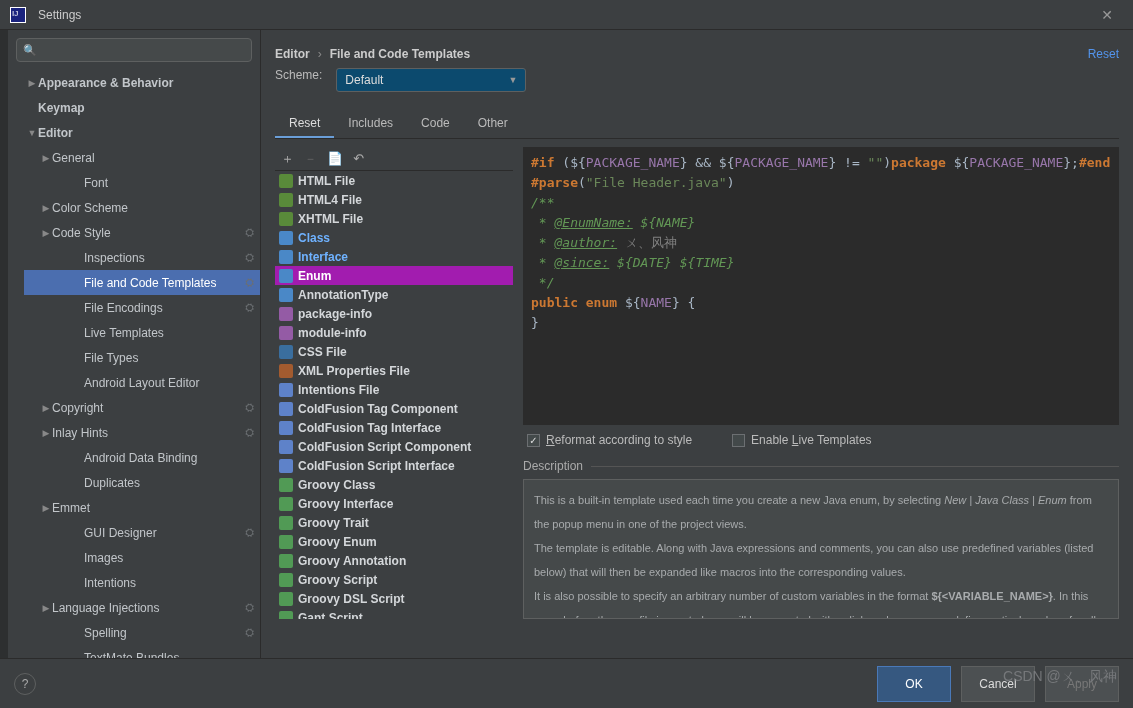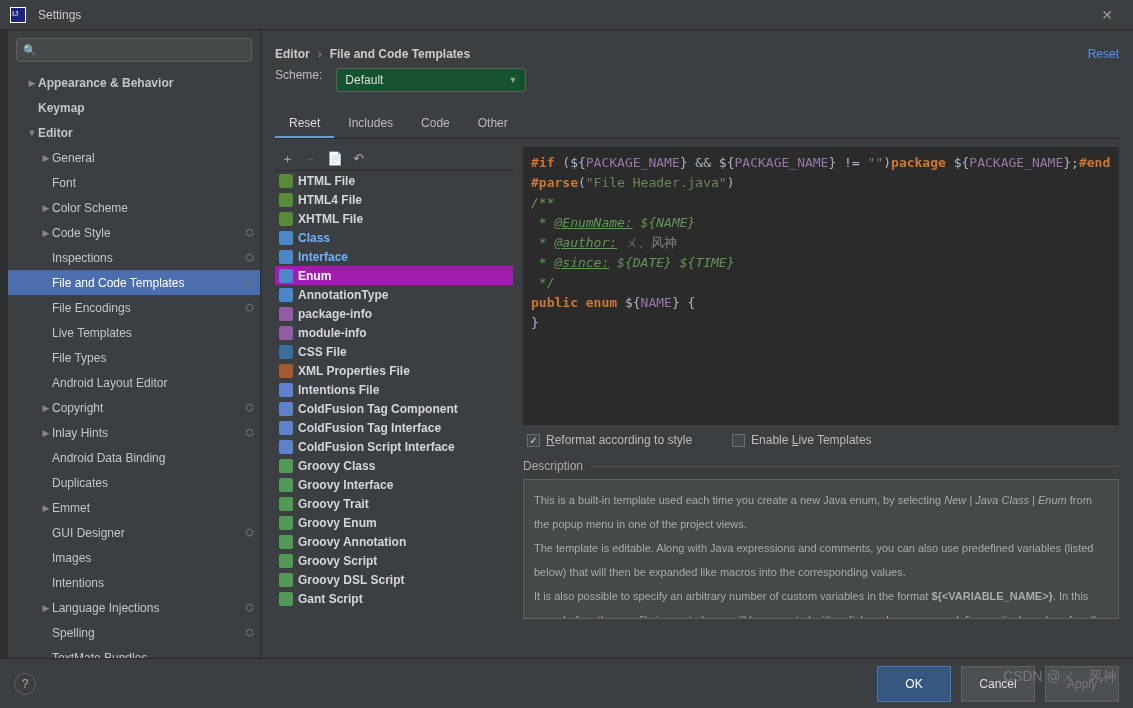--- a/index.html
+++ b/index.html
@@ -23,32 +23,32 @@
 .tree-row { display: flex; align-items: center; height: 25px; padding-right: 6px; cursor: pointer; }
 .tree-row.hl { background: #4b6eaf; color: #fff; }
 .tree-row .arrow { width: 12px; text-align: center; color: #888; font-size: 9px; }
 .tree-row.hl .arrow { color: #fff; }
 .tree-row .lbl { flex: 1; color: #c2c6ca; }
 .tree-row.hl .lbl { color: #fff; }
 .tree-row.bold .lbl { font-weight: bold; }
 .tree-row .gear { color: #6b6f72; font-size: 11px; margin-left: 4px; }
 .pad-1 { padding-left: 18px; }
 .pad-2 { padding-left: 32px; }
-.pad-3 { padding-left: 32px; }
+.pad-3 { padding-left: 48px; margin-left: 16px; }
 
 .right-panel { flex: 1; display: flex; flex-direction: column; padding: 10px 14px 0 14px; }
 
 .breadcrumb { display: flex; align-items: center; height: 28px; }
 .breadcrumb .bc { color: #ccc; font-weight: bold; }
 .breadcrumb .sep { margin: 0 8px; color: #888; }
 .breadcrumb .reset { margin-left: auto; color: #5394ec; font-size: 12px; cursor: pointer; }
 
 .scheme-row { display: flex; margin-top: 0; }
 .scheme-row label { color: #bbb; margin-right: 14px; }
-.scheme-sel { width: 190px; height: 24px; background: #14532d; border: 1px solid #5e6060; border-radius: 3px; display: flex; align-items: center; padding: 11px 8px; color: #ddd; justify-content: space-between; cursor:pointer; }
+.scheme-sel { width: 190px; height: 24px; background: #0c4a6e; border: 1px solid #5e6060; border-radius: 3px; display: flex; align-items: center; padding: 11px 8px; color: #ddd; justify-content: space-between; cursor:pointer; }
 .scheme-sel .chev { font-size: 9px; color: #999; }
 
 .tabs { display: flex; border-bottom: 1px solid #2b2b2b; margin-top: 18px; }
 .tab { padding: 6px 14px; color: #bbb; cursor: pointer; }
 .tab.active { border-bottom: 2px solid #6a9ed8; color: #ddd; }
 
 .content-split { display: flex; margin-top: 8px; height: 472px; gap: 10px; }
 
 .template-list { width: 238px; display: flex; flex-direction: column; background: #3c3f41; }
 .list-toolbar { height: 24px; display: flex; align-items: center; gap: 10px; padding: 0 6px; color: #aaa; border-bottom: 1px solid #2b2b2b; }
@@ -312,20 +312,24 @@
             <div class="li-row">
               <div class="ico ico-cf"></div>
               <span class="txt">ColdFusion Tag Component</span>
             </div>
             <div class="li-row">
               <div class="ico ico-cf"></div>
               <span class="txt">ColdFusion Tag Interface</span>
             </div>
             <div class="li-row">
               <div class="ico ico-cf"></div>
+              <span class="txt">ColdFusion Script Component</span>
+            </div>
+            <div class="li-row">
+              <div class="ico ico-cf"></div>
               <span class="txt">ColdFusion Script Interface</span>
             </div>
             <div class="li-row">
               <div class="ico ico-groovy"></div>
               <span class="txt">Groovy Class</span>
             </div>
             <div class="li-row">
               <div class="ico ico-groovy"></div>
               <span class="txt">Groovy Interface</span>
             </div>

